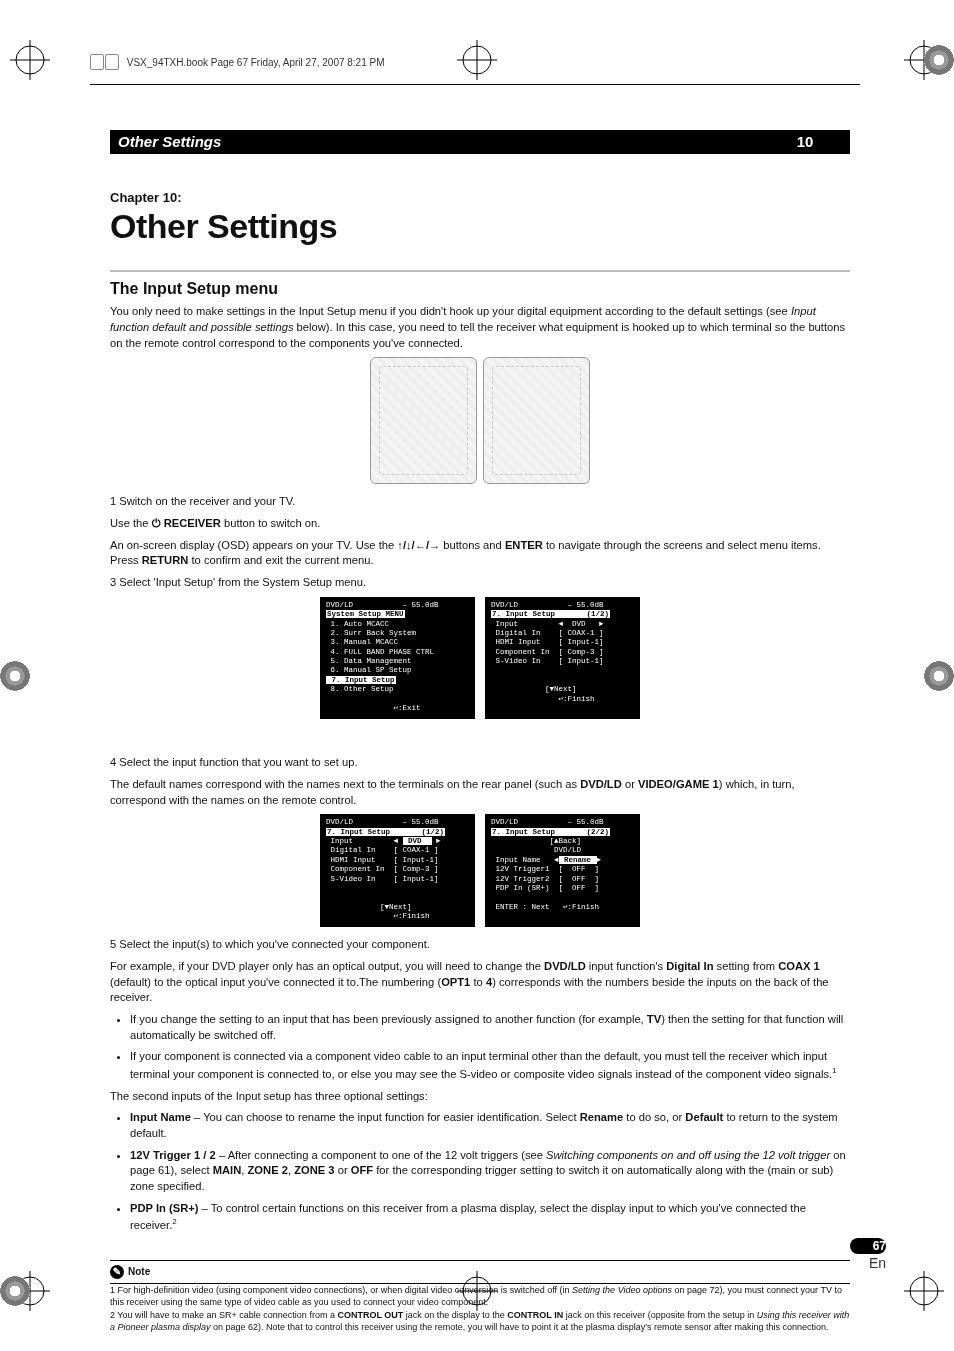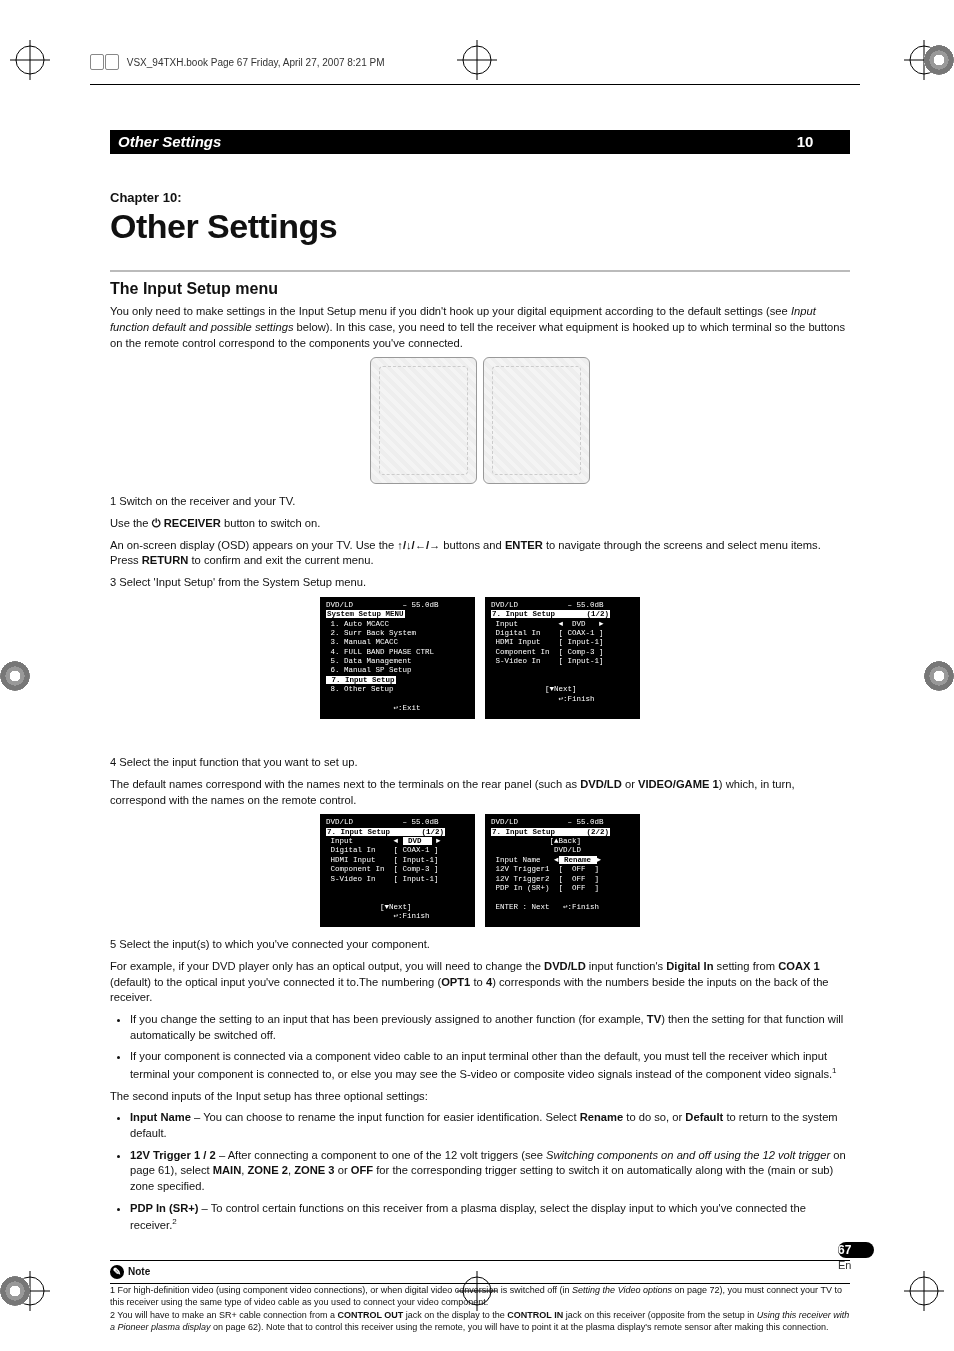--- a/index.html
+++ b/index.html
@@ -173,30 +173,30 @@
     background: #000; color: #fff; font-size: 10px; line-height: 14px; text-align: center;
     font-weight: bold;
   }
   .note-badge .txt { font-weight: bold; font-size: 10px; }
   .footnotes { font-size: 9px; line-height: 1.35; }
   .footnotes .fn { margin-bottom: 1px; }
 
   
   .page-num-pill {
     position: absolute;
-    right: 80px;
+    right: 68px;
     bottom: 80px;
     width: 36px;
-    text-align: left;
+    text-align: right;
   }
   .page-num-pill .num {
     background: #000; color: #fff; font-weight: bold; font-size: 12px;
     border-radius: 9px; padding: 1px 0;
   }
-  .page-num-pill .lang { font-size: 11px; color: #333; margin-top: 1px; }
+  .page-num-pill .lang { font-size: 14px; color: #333; margin-top: 1px; }
   .sup { font-size: 8px; vertical-align: super; }
 </style>
 </head>
 <body>
 
 <div class="page">
 
   <div class="cropmark top-left"><svg viewBox="0 0 40 40">
         <circle cx="20" cy="20" r="14" fill="none" stroke="#000" stroke-width="1"></circle>
         <line x1="20" y1="0" x2="20" y2="40" stroke="#000"></line>

